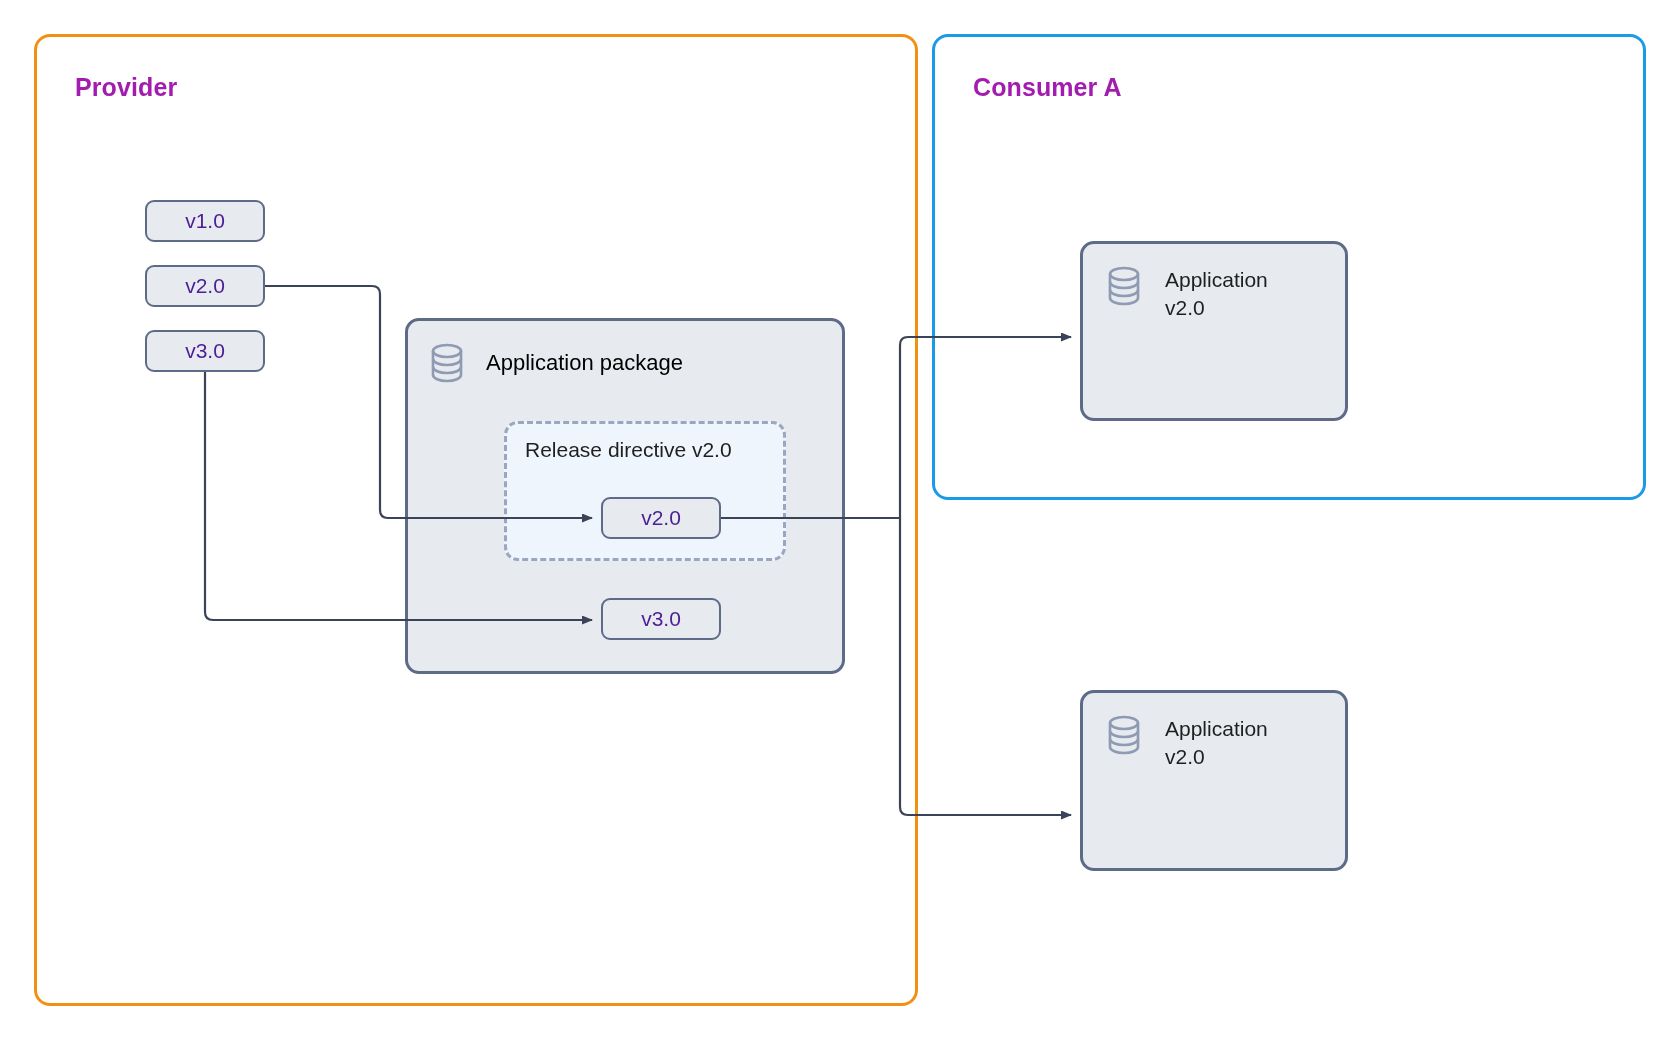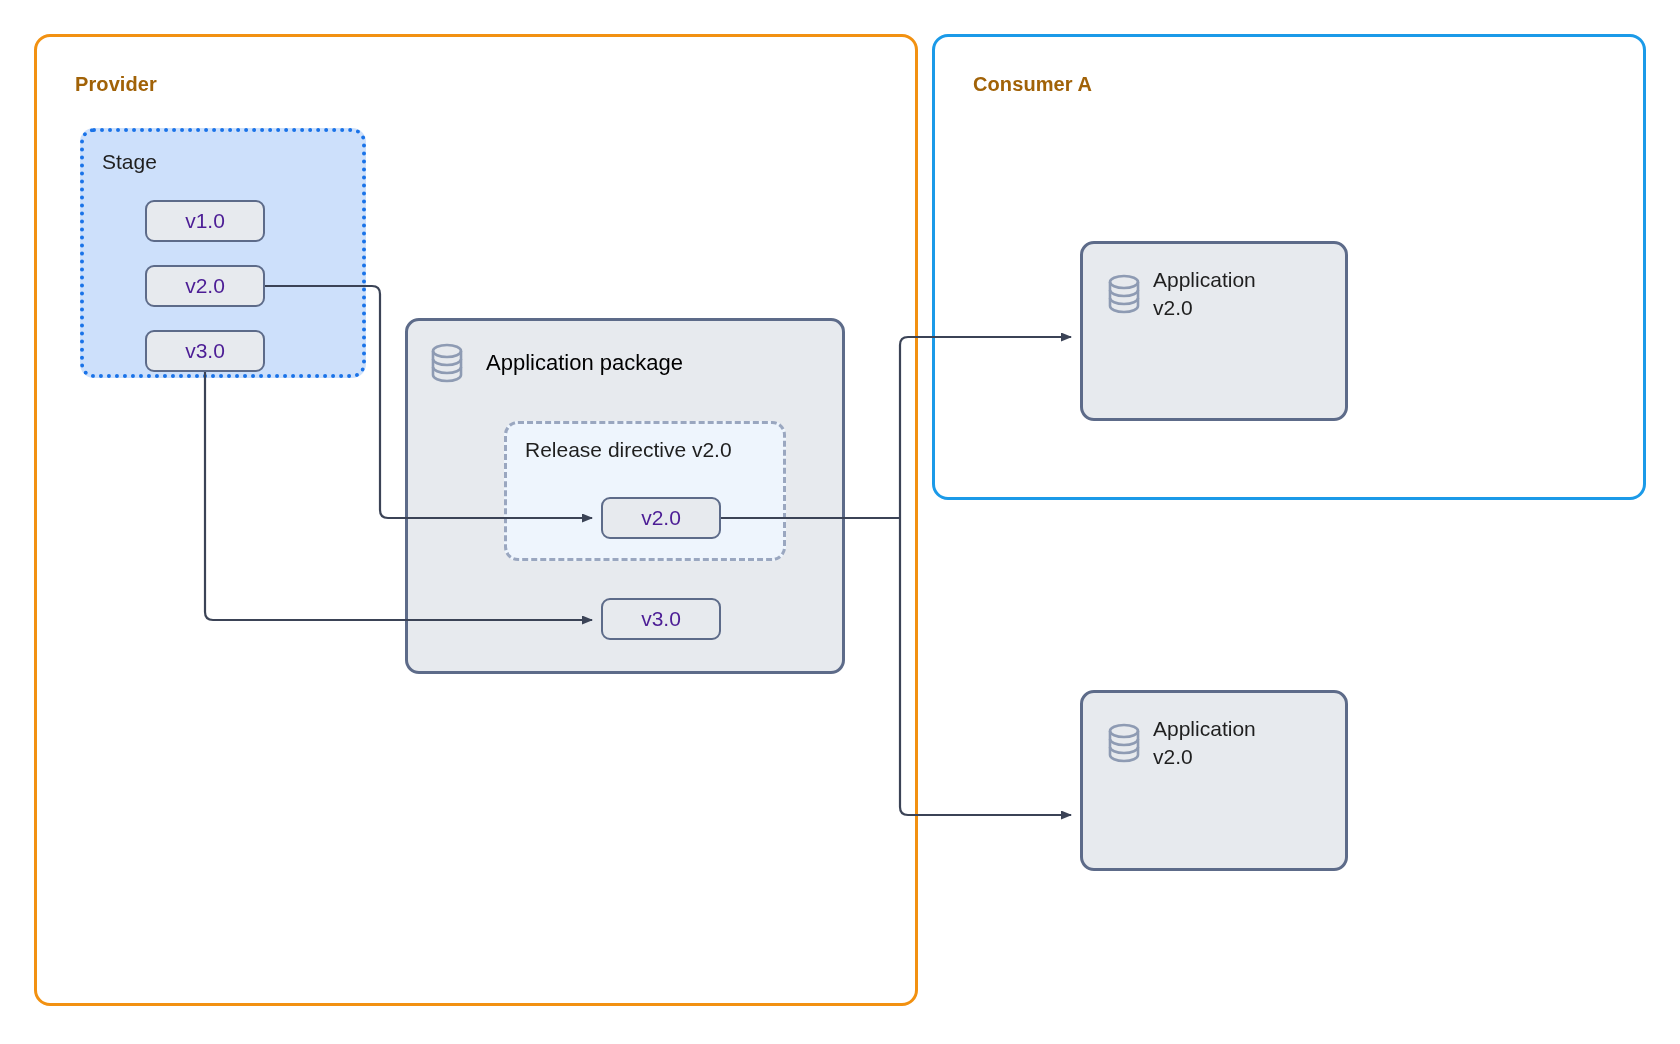--- a/index.html
+++ b/index.html
@@ -57,23 +57,23 @@
     top: 523px;
     width: 714px;
     height: 483px;
     border: 3px solid #1b9ae8;
     z-index: 2;
   }
   .zone-title {
     position: absolute;
     left: 38px;
     top: 36px;
-    font-size: 20px;
+    font-size: 25px;
     font-weight: bold;
-    color: #a16207;
+    color: #a21caf;
     letter-spacing: 0.1px;
     white-space: nowrap;
   }
 
   
   .stage-box {
     position: absolute;
     left: 80px;
     top: 128px;
     width: 286px;
@@ -206,22 +206,22 @@
     box-sizing: border-box;
     z-index: 3;
   }
   .app-card-a { left: 1080px; top: 241px; width: 268px; height: 180px; }
   .app-card-b { left: 1080px; top: 690px; width: 268px; height: 181px; }
   .app-card-inner {
     position: absolute;
     left: 24px;
     top: 22px;
     display: flex;
-    align-items: center;
-    gap: 12px;
+    align-items: flex-start;
+    gap: 24px;
   }
   .app-card-text {
     font-size: 21px;
     line-height: 28px;
     color: #1f1f1f;
     white-space: pre-line;
   }
 </style>
 </head>
 <body>
@@ -230,23 +230,20 @@
 
   <div class="zone zone-provider">
     <div class="zone-title">Provider</div>
   </div>
 
   <div class="zone zone-consumer-a">
     <div class="zone-title">Consumer A</div>
   </div>
 
 
-  <div class="stage-box">
-    <div class="stage-label">Stage</div>
-  </div>
   <div class="vbox stage-v1">v1.0</div>
   <div class="vbox stage-v2">v2.0</div>
   <div class="vbox stage-v3">v3.0</div>
 
   <div class="app-package">
     <div class="pkg-header">
       <span>
         <svg class="db-icon" width="34" height="40" viewBox="0 0 34 40" aria-hidden="true">
           <ellipse cx="17" cy="8" rx="14" ry="6" fill="none" stroke="#8e9bb3" stroke-width="2.6"></ellipse>
           <path d="M3 8 V32 A14 6 0 0 0 31 32 V8" fill="none" stroke="#8e9bb3" stroke-width="2.6"></path>

